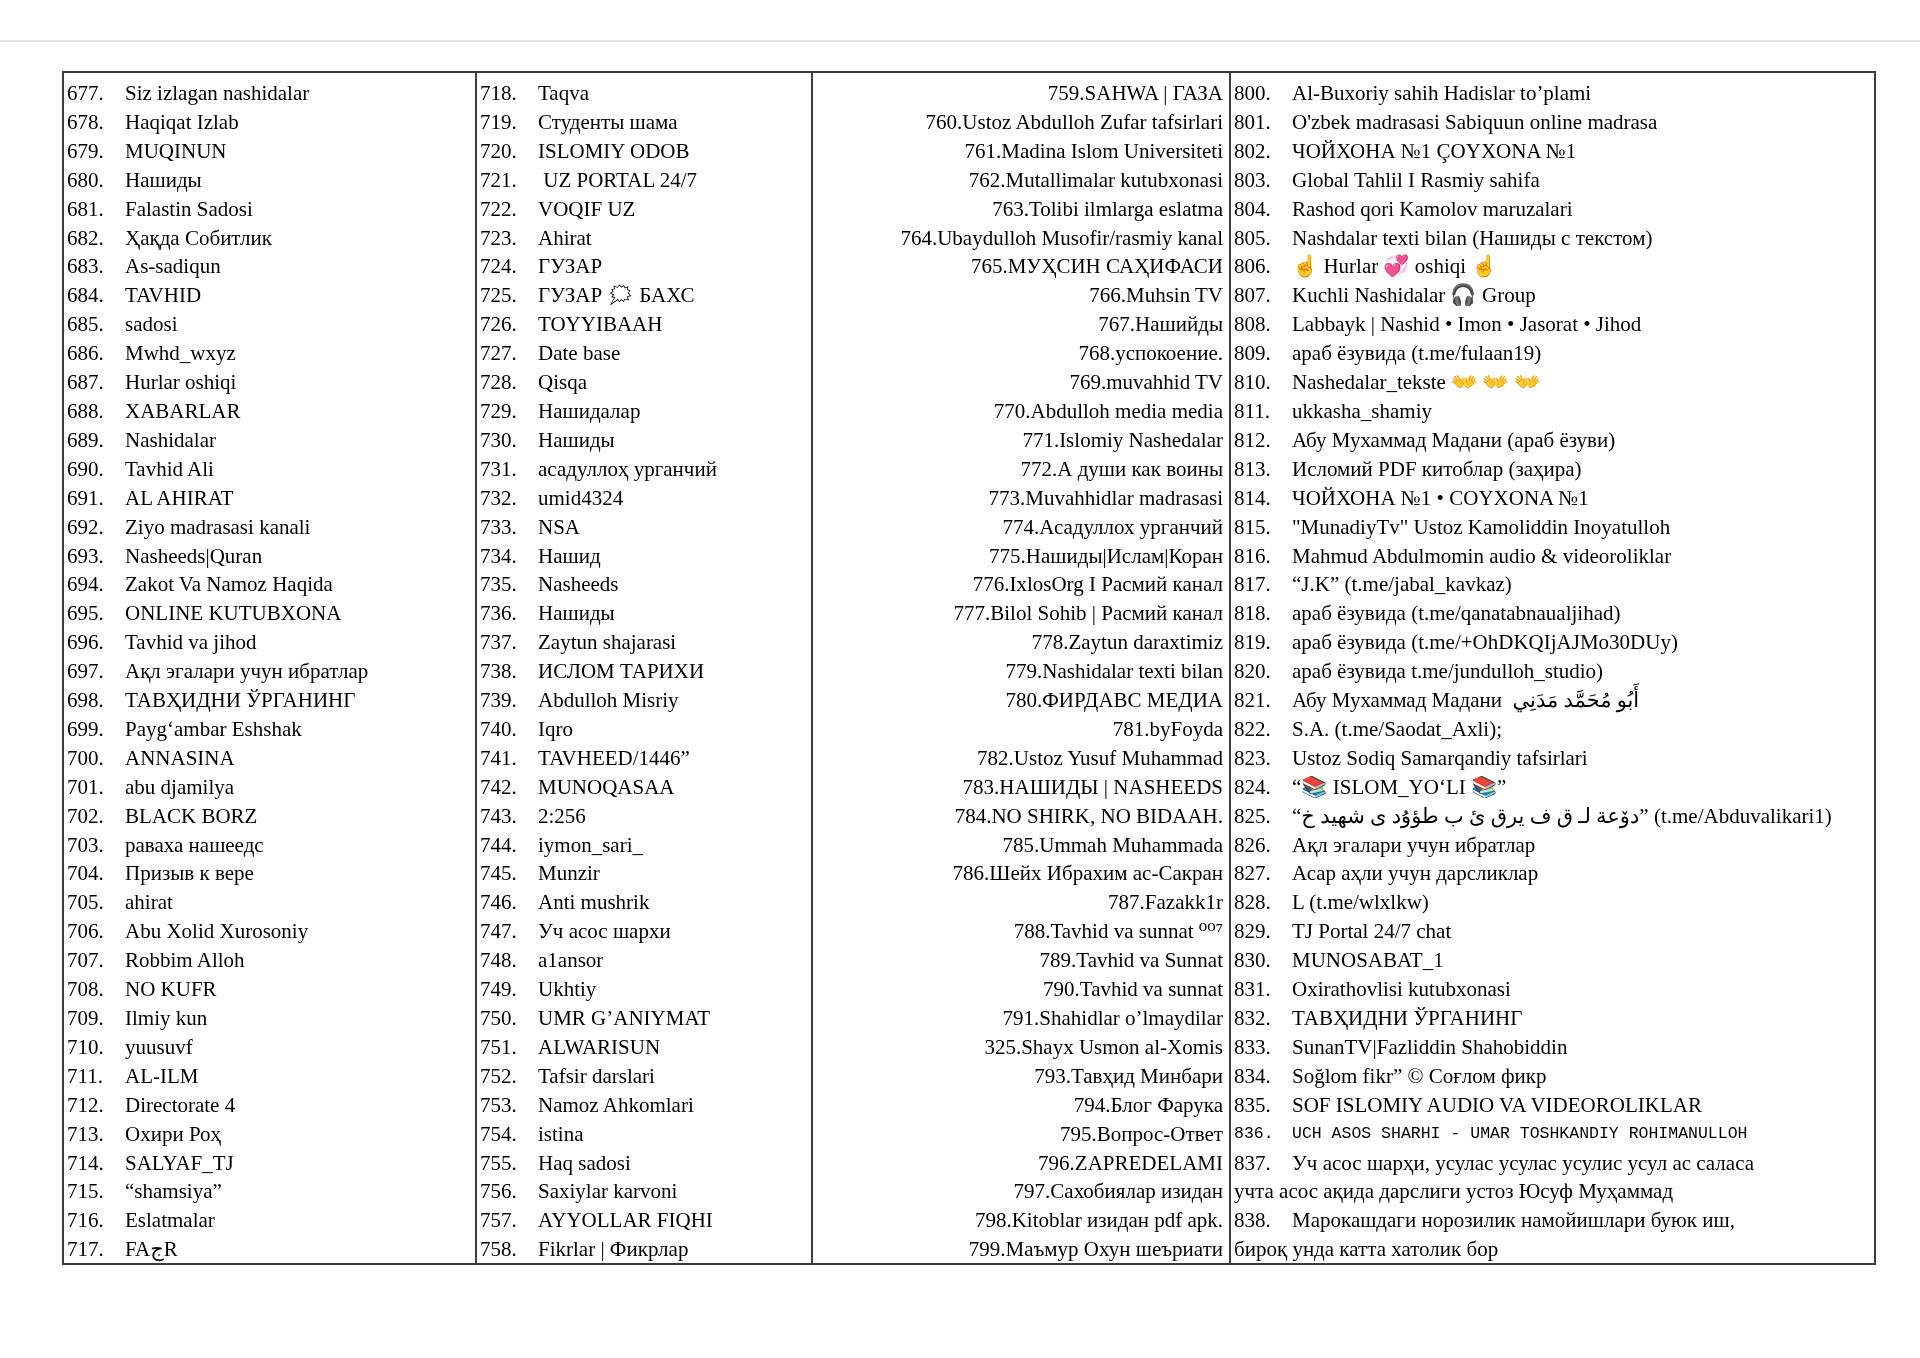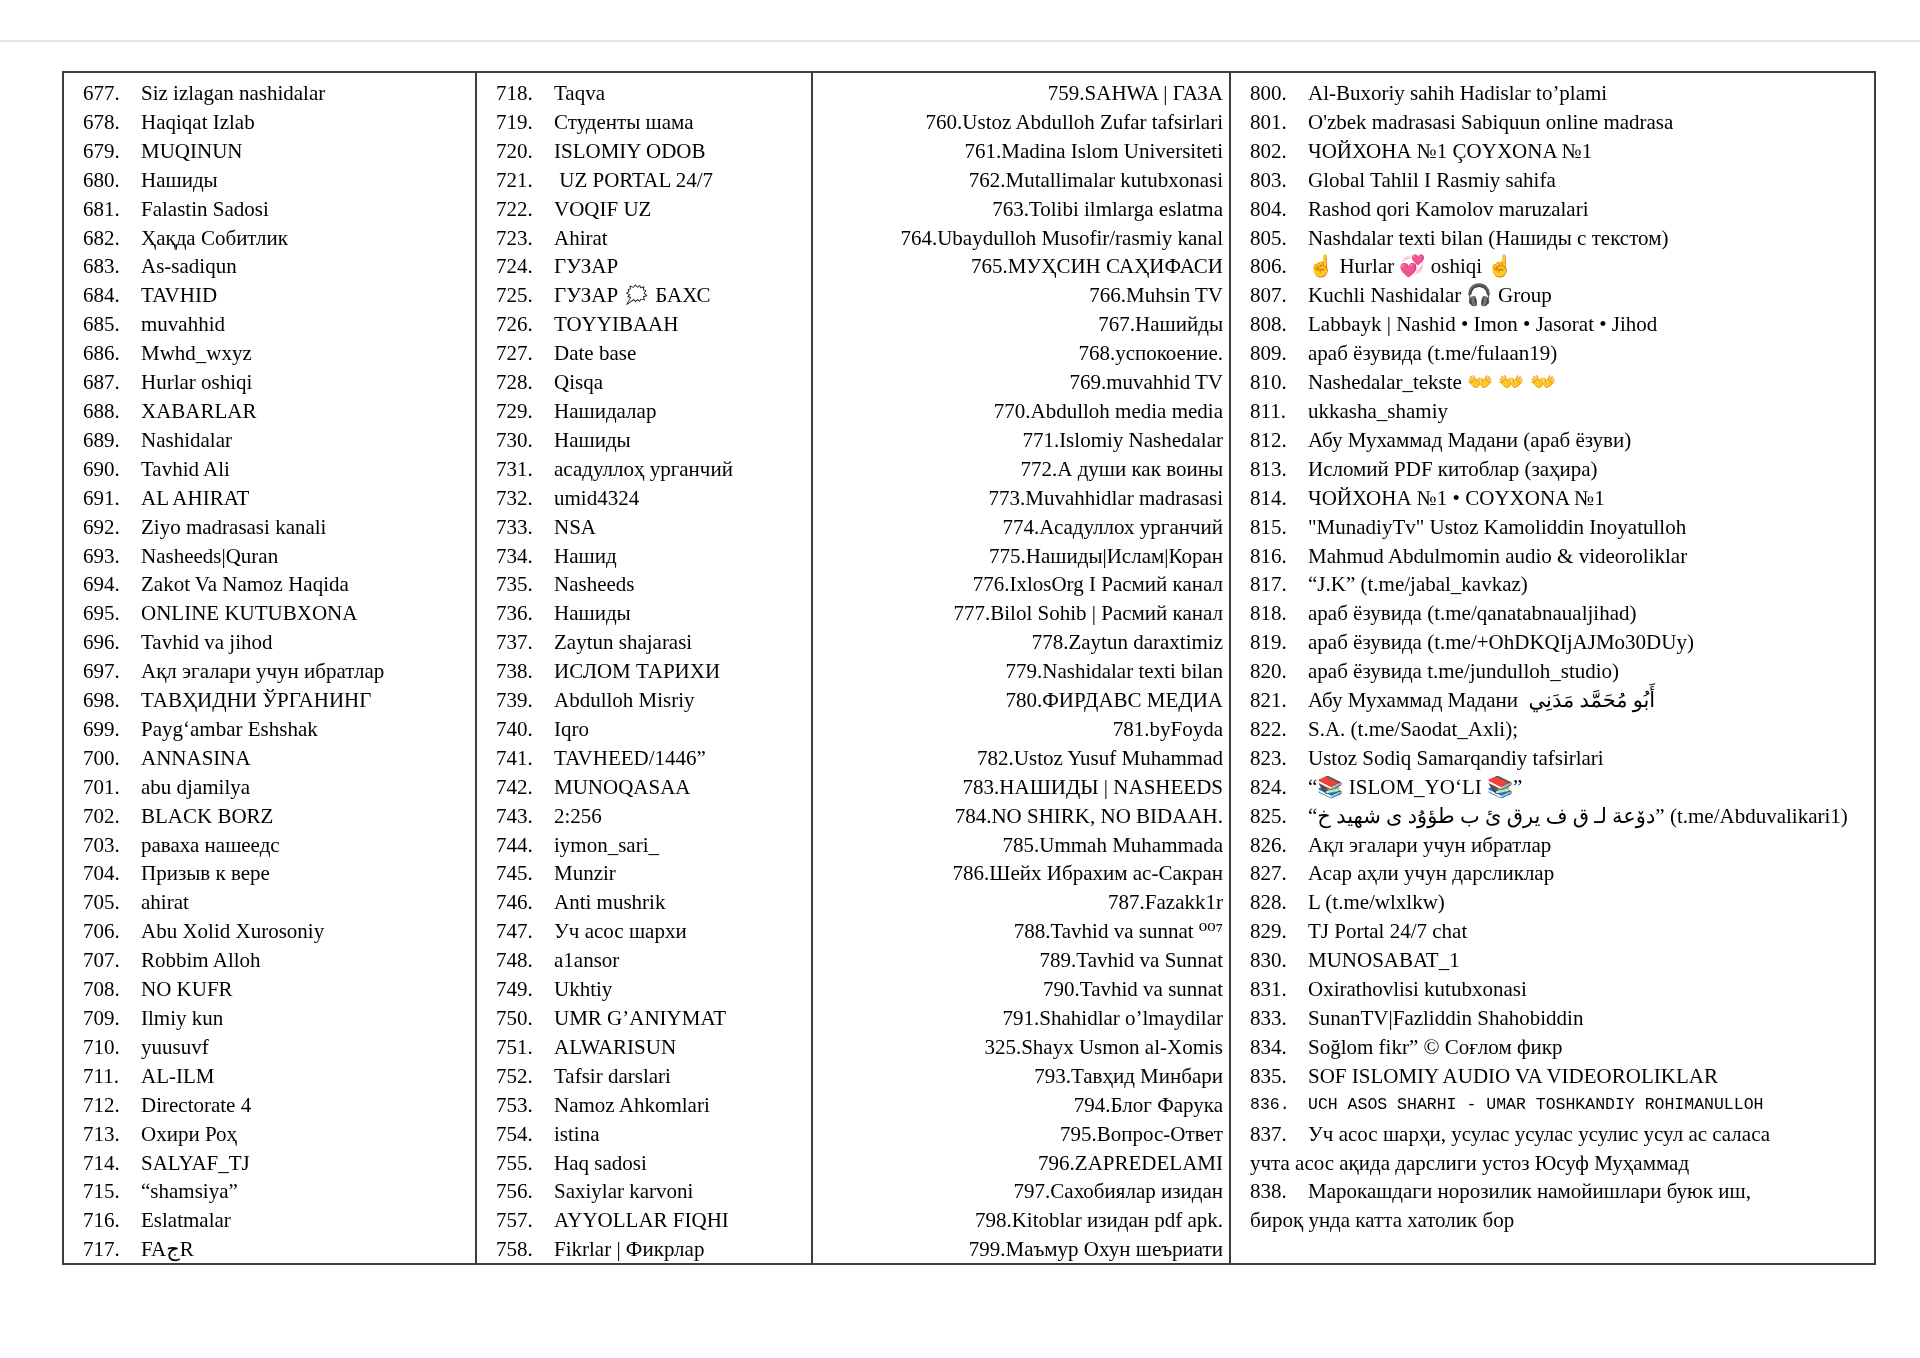--- a/index.html
+++ b/index.html
@@ -7,21 +7,21 @@
     width:1920px;height:1358px;background:#ffffff;position:relative;
     font-family:"Liberation Serif","DejaVu Serif",serif;color:#000;
     overflow:hidden;
   }
   .scan-line{position:absolute;left:0;top:40px;width:1920px;height:2px;background:#e6e6e6;}
   .table{
     position:absolute;left:62px;top:71px;width:1814px;height:1194px;
     box-sizing:border-box;border:2px solid #3d3d3d;background:#fff;
     display:flex;flex-direction:row;
   }
-  .col{box-sizing:border-box;padding:6px 6px 0 19px;overflow:hidden;}
+  .col{box-sizing:border-box;padding:6px 6px 0 3px;overflow:hidden;}
   .col + .col{border-left:2px solid #3d3d3d;}
   .c0{width:411px;}
   .c1{width:336px;}
   .c2{width:418px;text-align:right;}
   .c3{flex:1;}
   .item{
     font-size:21px;line-height:28.9px;color:#000;
   }
   .item .num{display:inline-block;width:58px;vertical-align:top;}
   .item .txt{white-space:pre-wrap;}
@@ -35,21 +35,21 @@
 <div class="table">
   <div class="col c0">
       <div class="item"><span class="num">677.</span><span class="txt">Siz izlagan nashidalar</span></div>
       <div class="item"><span class="num">678.</span><span class="txt">Haqiqat Izlab</span></div>
       <div class="item"><span class="num">679.</span><span class="txt">MUQINUN</span></div>
       <div class="item"><span class="num">680.</span><span class="txt">Нашиды</span></div>
       <div class="item"><span class="num">681.</span><span class="txt">Falastin Sadosi</span></div>
       <div class="item"><span class="num">682.</span><span class="txt">Ҳақда Собитлик</span></div>
       <div class="item"><span class="num">683.</span><span class="txt">As-sadiqun</span></div>
       <div class="item"><span class="num">684.</span><span class="txt">TAVHID</span></div>
-      <div class="item"><span class="num">685.</span><span class="txt">muvahhid</span></div>
+      <div class="item"><span class="num">685.</span><span class="txt">sadosi</span></div>
       <div class="item"><span class="num">686.</span><span class="txt">Mwhd_wxyz</span></div>
       <div class="item"><span class="num">687.</span><span class="txt">Hurlar oshiqi</span></div>
       <div class="item"><span class="num">688.</span><span class="txt">XABARLAR</span></div>
       <div class="item"><span class="num">689.</span><span class="txt">Nashidalar</span></div>
       <div class="item"><span class="num">690.</span><span class="txt">Tavhid Ali</span></div>
       <div class="item"><span class="num">691.</span><span class="txt">AL AHIRAT</span></div>
       <div class="item"><span class="num">692.</span><span class="txt">Ziyo madrasasi kanali</span></div>
       <div class="item"><span class="num">693.</span><span class="txt">Nasheeds|Quran</span></div>
       <div class="item"><span class="num">694.</span><span class="txt">Zakot Va Namoz Haqida</span></div>
       <div class="item"><span class="num">695.</span><span class="txt">ONLINE KUTUBXONA</span></div>
@@ -188,20 +188,21 @@
       <div class="item"><span class="num">822.</span><span class="txt">S.A. (t.me/Saodat_Axli);</span></div>
       <div class="item"><span class="num">823.</span><span class="txt">Ustoz Sodiq Samarqandiy tafsirlari</span></div>
       <div class="item"><span class="num">824.</span><span class="txt">“📚 ISLOM_YO‘LI 📚”</span></div>
       <div class="item"><span class="num">825.</span><span class="txt">“دۆعة لـ ق ف یرق ئ ب طؤۇد ى شهيد خ” (t.me/Abduvalikari1)</span></div>
       <div class="item"><span class="num">826.</span><span class="txt">Ақл эгалари учун ибратлар</span></div>
       <div class="item"><span class="num">827.</span><span class="txt">Асар аҳли учун дарсликлар</span></div>
       <div class="item"><span class="num">828.</span><span class="txt">L (t.me/wlxlkw)</span></div>
       <div class="item"><span class="num">829.</span><span class="txt">TJ Portal 24/7 chat</span></div>
       <div class="item"><span class="num">830.</span><span class="txt">MUNOSABAT_1</span></div>
       <div class="item"><span class="num">831.</span><span class="txt">Oxirathovlisi kutubxonasi</span></div>
+      <div class="item"><span class="num">832.</span><span class="txt">ТАВҲИДНИ ЎРГАНИНГ</span></div>
       <div class="item"><span class="num">833.</span><span class="txt">SunanTV|Fazliddin Shahobiddin</span></div>
       <div class="item"><span class="num">834.</span><span class="txt">Soğlom fikr” © Соғлом фикр</span></div>
       <div class="item"><span class="num">835.</span><span class="txt">SOF ISLOMIY AUDIO VA VIDEOROLIKLAR</span></div>
       <div class="item small"><span class="num">836.</span><span class="txt">UCH ASOS SHARHI - UMAR TOSHKANDIY ROHIMANULLOH</span></div>
       <div class="item"><span class="num">837.</span><span class="txt">Уч асос шарҳи, усулас усулас усулис усул ас саласа
 учта асос ақида дарслиги устоз Юсуф Муҳаммад</span></div>
       <div class="item"><span class="num">838.</span><span class="txt">Марокашдаги норозилик намойишлари буюк иш,
 бироқ унда катта хатолик бор</span></div>
     </div>
 </div>

